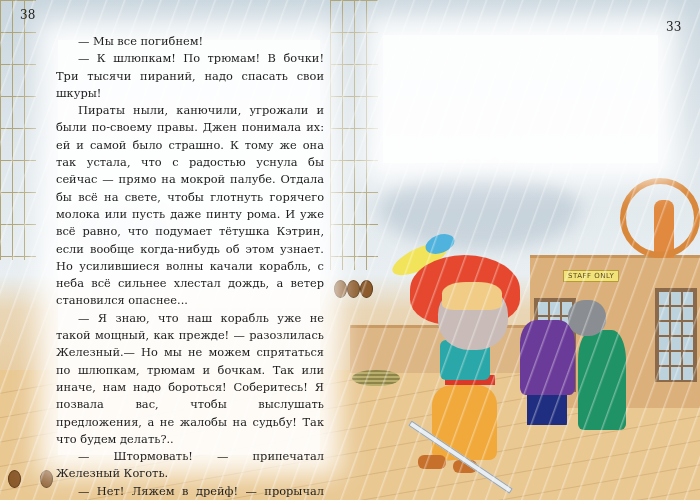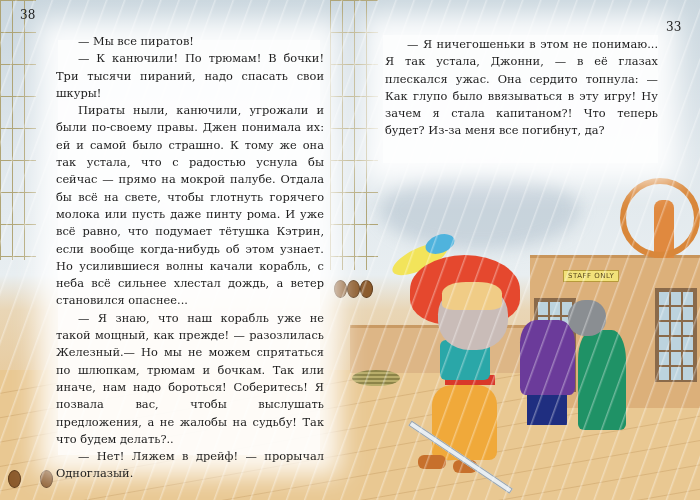--- a/index.html
+++ b/index.html
@@ -96,24 +96,24 @@
 
   <div class="rain"></div>
 
   <div class="text-panel text-left"></div>
   <div class="text-panel text-right"></div>
 
   <div class="page-num" style="left:20px;top:8px;">38</div>
   <div class="page-num" style="left:666px;top:20px;">33</div>
 
   <div class="col col-left">
-    <p>— Мы все пиратов!</p>
-    <p>— К канючили! По трюмам! В бочки! Три тысячи пираний, надо спасать свои шкуры!</p>
+    <p>— Мы все погибнем!</p>
+    <p>— К шлюпкам! По трюмам! В бочки! Три тысячи пираний, надо спасать свои шкуры!</p>
     <p>Пираты ныли, канючили, угрожали и были по-своему правы. Джен понимала их: ей и самой было страшно. К тому же она так устала, что с радостью уснула бы сейчас — прямо на мокрой палубе. Отдала бы всё на свете, чтобы глотнуть горячего молока или пусть даже пинту рома. И уже всё равно, что подумает тётушка Кэтрин, если вообще когда-нибудь об этом узнает. Но усилившиеся волны качали корабль, с неба всё сильнее хлестал дождь, а ветер становился опаснее...</p>
     <p>— Я знаю, что наш корабль уже не такой мощный, как прежде! — разозлилась Железный.— Но мы не можем спрятаться по шлюпкам, трюмам и бочкам. Так или иначе, нам надо бороться! Соберитесь! Я позвала вас, чтобы выслушать предложения, а не жалобы на судьбу! Так что будем делать?..</p>
+    <p>— Штормовать! — припечатал Железный Коготь.</p>
     <p>— Нет! Ляжем в дрейф! — прорычал Одноглазый.</p>
 
   </div>
 
   <div class="col col-right">
-    <p>— Я ничегошеньки в этом не понимаю... Я так устала, Джонни, — в её глазах плескался ужас. Она сердито топнула: — Как глупо было ввязываться в эту игру! Ну зачем я стала капитаном?! Что теперь будет? Из-за меня все погибнут, да?</p>
   </div>
 </div>
 
 </body></html>

